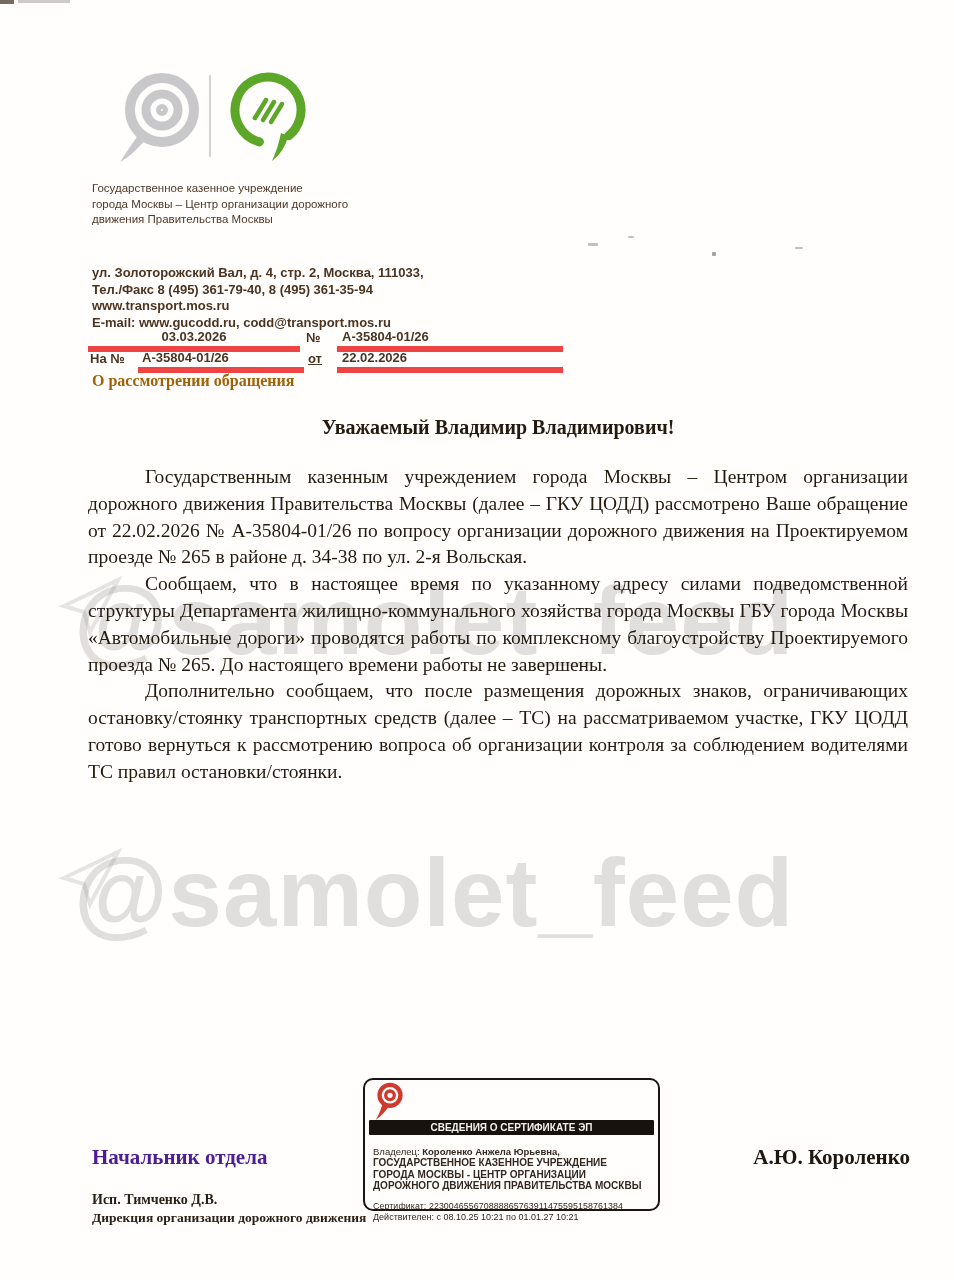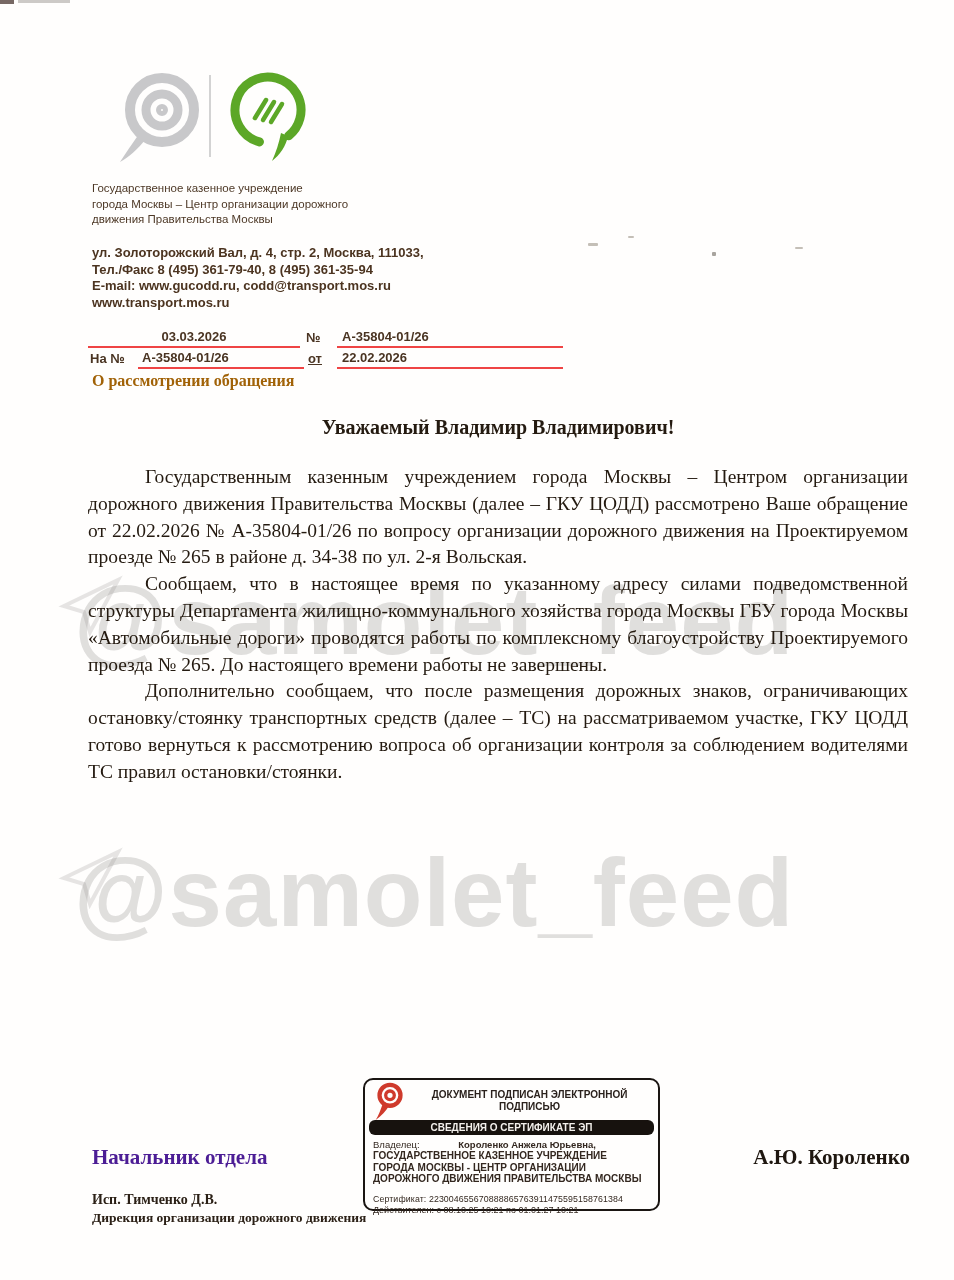--- a/index.html
+++ b/index.html
@@ -18,30 +18,30 @@
   .speck{position:absolute;background:#a49c92;opacity:.65;z-index:3;border-radius:1px;}
 
   
   .logo-gray{position:absolute;left:112px;top:70px;z-index:2;}
   .logo-divider{position:absolute;left:209px;top:75px;width:2px;height:82px;background:#d3d3d3;z-index:2;}
   .logo-green{position:absolute;left:224px;top:66px;z-index:2;}
 
   .org-name{position:absolute;left:92px;top:181px;z-index:2;
             font-family:"Liberation Sans",sans-serif;font-weight:normal;
             font-size:11.5px;line-height:15.5px;color:#4d3826;}
-  .address{position:absolute;left:92px;top:245px;z-index:2;
+  .address{position:absolute;left:92px;top:265px;z-index:2;
            font-family:"Liberation Sans",sans-serif;font-weight:bold;
            font-size:13px;line-height:16.5px;color:#4c3420;}
 
   
   .ref{position:absolute;left:88px;top:329px;width:780px;z-index:2;
        font-family:"Liberation Sans",sans-serif;font-weight:bold;
        font-size:13px;color:#4a3422;}
   .ref-row{position:relative;height:20px;}
-  .uline{border-bottom:2px solid #ef4444;}
+  .uline{border-bottom:6px solid #ef4444;}
   .ref-date-out{position:absolute;left:0;top:0;width:212px;height:17px;text-align:center;}
   .ref-no-label{position:absolute;left:218px;top:1px;}
   .ref-num-out{position:absolute;left:249px;top:0;width:221px;height:17px;padding-left:5px;}
   .ref-in-label{position:absolute;left:2px;top:2px;}
   .ref-num-in{position:absolute;left:50px;top:1px;width:162px;height:17px;padding-left:4px;}
   .ref-from-label{position:absolute;left:220px;top:2px;text-decoration:underline;}
   .ref-date-in{position:absolute;left:249px;top:1px;width:221px;height:17px;padding-left:5px;}
   .subject{position:absolute;left:92px;top:372px;z-index:2;font-weight:bold;font-size:16px;color:#a16207;}
 
   
@@ -50,25 +50,25 @@
   .body-text{position:absolute;left:88px;top:464px;width:820px;z-index:2;}
   .body-text p{margin:0;text-indent:57px;text-align:justify;
                font-size:19.5px;line-height:26.8px;color:#241a10;}
 
   
   .stamp{position:absolute;left:363px;top:1078px;width:297px;height:133px;z-index:4;
          box-sizing:border-box;border:2.5px solid #1a1512;border-radius:10px;
          background:#fffefd;font-family:"Liberation Sans",sans-serif;}
   .stamp-head{display:flex;align-items:center;height:38px;padding:3px 6px 0 8px;box-sizing:border-box;}
   .stamp-title{flex:1;text-align:center;font-weight:bold;font-size:10px;line-height:12px;color:#2a211c;}
-  .stamp-bar{margin:2px 4px 3px 4px;height:15px;background:#17120e;border-radius:6px;
+  .stamp-bar{margin:2px 4px 10px 4px;height:15px;background:#17120e;border-radius:1px;
              color:#f3f0ec;font-weight:bold;font-size:10px;line-height:15px;text-align:center;}
   .stamp-details{padding:1px 6px 0 8px;color:#33271f;}
   .d-owner{font-size:9.5px;line-height:11px;}
-  .d-owner b{font-weight:bold;margin-left:36px;}
+  .d-owner b{font-weight:bold;}
   .d-org{font-weight:bold;font-size:10px;line-height:11.5px;width:272px;}
   .d-cert{font-size:8.8px;line-height:11px;letter-spacing:.1px;margin-top:9px;}
   .d-valid{font-size:9px;line-height:11px;}
 
   
   .sign-position{position:absolute;left:92px;top:1145px;z-index:2;font-weight:bold;font-size:21px;color:#4c1d95;}
   .sign-name{position:absolute;right:44px;top:1145px;z-index:2;font-weight:bold;font-size:21px;color:#1f1710;}
   .executor{position:absolute;left:92px;top:1192px;z-index:2;font-weight:600;font-size:14px;color:#2b2016;}
   .department{position:absolute;left:92px;top:1210px;z-index:2;font-weight:600;font-size:13.5px;color:#2b2016;}
 </style>
@@ -109,22 +109,22 @@
   </svg>
 
   <div class="org-name">
     <div>Государственное казенное учреждение</div>
     <div>города Москвы – Центр организации дорожного</div>
     <div>движения Правительства Москвы</div>
   </div>
   <div class="address">
     <div>ул. Золоторожский Вал, д. 4, стр. 2, Москва, 111033,</div>
     <div>Тел./Факс 8 (495) 361-79-40, 8 (495) 361-35-94</div>
+    <div>www.transport.mos.ru</div>
     <div>E-mail: www.gucodd.ru, codd@transport.mos.ru</div>
-    <div>www.transport.mos.ru</div>
   </div>
 
   <div class="ref">
     <div class="ref-row">
       <div class="ref-date-out uline">03.03.2026</div>
       <div class="ref-no-label">№</div>
       <div class="ref-num-out uline">А-35804-01/26</div>
     </div>
     <div class="ref-row">
       <div class="ref-in-label">На №</div>
@@ -142,21 +142,20 @@
     <p>Дополнительно сообщаем, что после размещения дорожных знаков, ограничивающих остановку/стоянку транспортных средств (далее – ТС) на рассматриваемом участке, ГКУ ЦОДД готово вернуться к рассмотрению вопроса об организации контроля за соблюдением водителями ТС правил остановки/стоянки.</p>
   </div>
 
   <div class="stamp">
     <div class="stamp-head">
       <svg width="34" height="40" viewBox="0 0 34 42">
         <circle cx="17" cy="15" r="11" fill="none" stroke="#cf3a2c" stroke-width="4.5"></circle>
         <circle cx="17" cy="15" r="4.5" fill="none" stroke="#cf3a2c" stroke-width="3.5"></circle>
         <path d="M9 25 C7 31 5 36 2 41 C8 37 13 31 16 26 Z" fill="#cf3a2c"></path>
       </svg>
-      <div class="stamp-title">ДОКУМЕНТ ПОДПИСАН ЭЛЕКТРОННОЙ ПОДПИСЬЮ</div>
     </div>
     <div class="stamp-bar">СВЕДЕНИЯ О СЕРТИФИКАТЕ ЭП</div>
     <div class="stamp-details">
       <div class="d-owner">
         <span>Владелец:</span>
         <b>Короленко Анжела Юрьевна,</b>
       </div>
       <div class="d-org">ГОСУДАРСТВЕННОЕ КАЗЕННОЕ УЧРЕЖДЕНИЕ ГОРОДА МОСКВЫ - ЦЕНТР ОРГАНИЗАЦИИ ДОРОЖНОГО ДВИЖЕНИЯ ПРАВИТЕЛЬСТВА МОСКВЫ</div>
       <div class="d-cert">Сертификат: 223004655670888865763911475595158761384</div>
       <div class="d-valid">Действителен: с 08.10.25 10:21 по 01.01.27 10:21</div>

